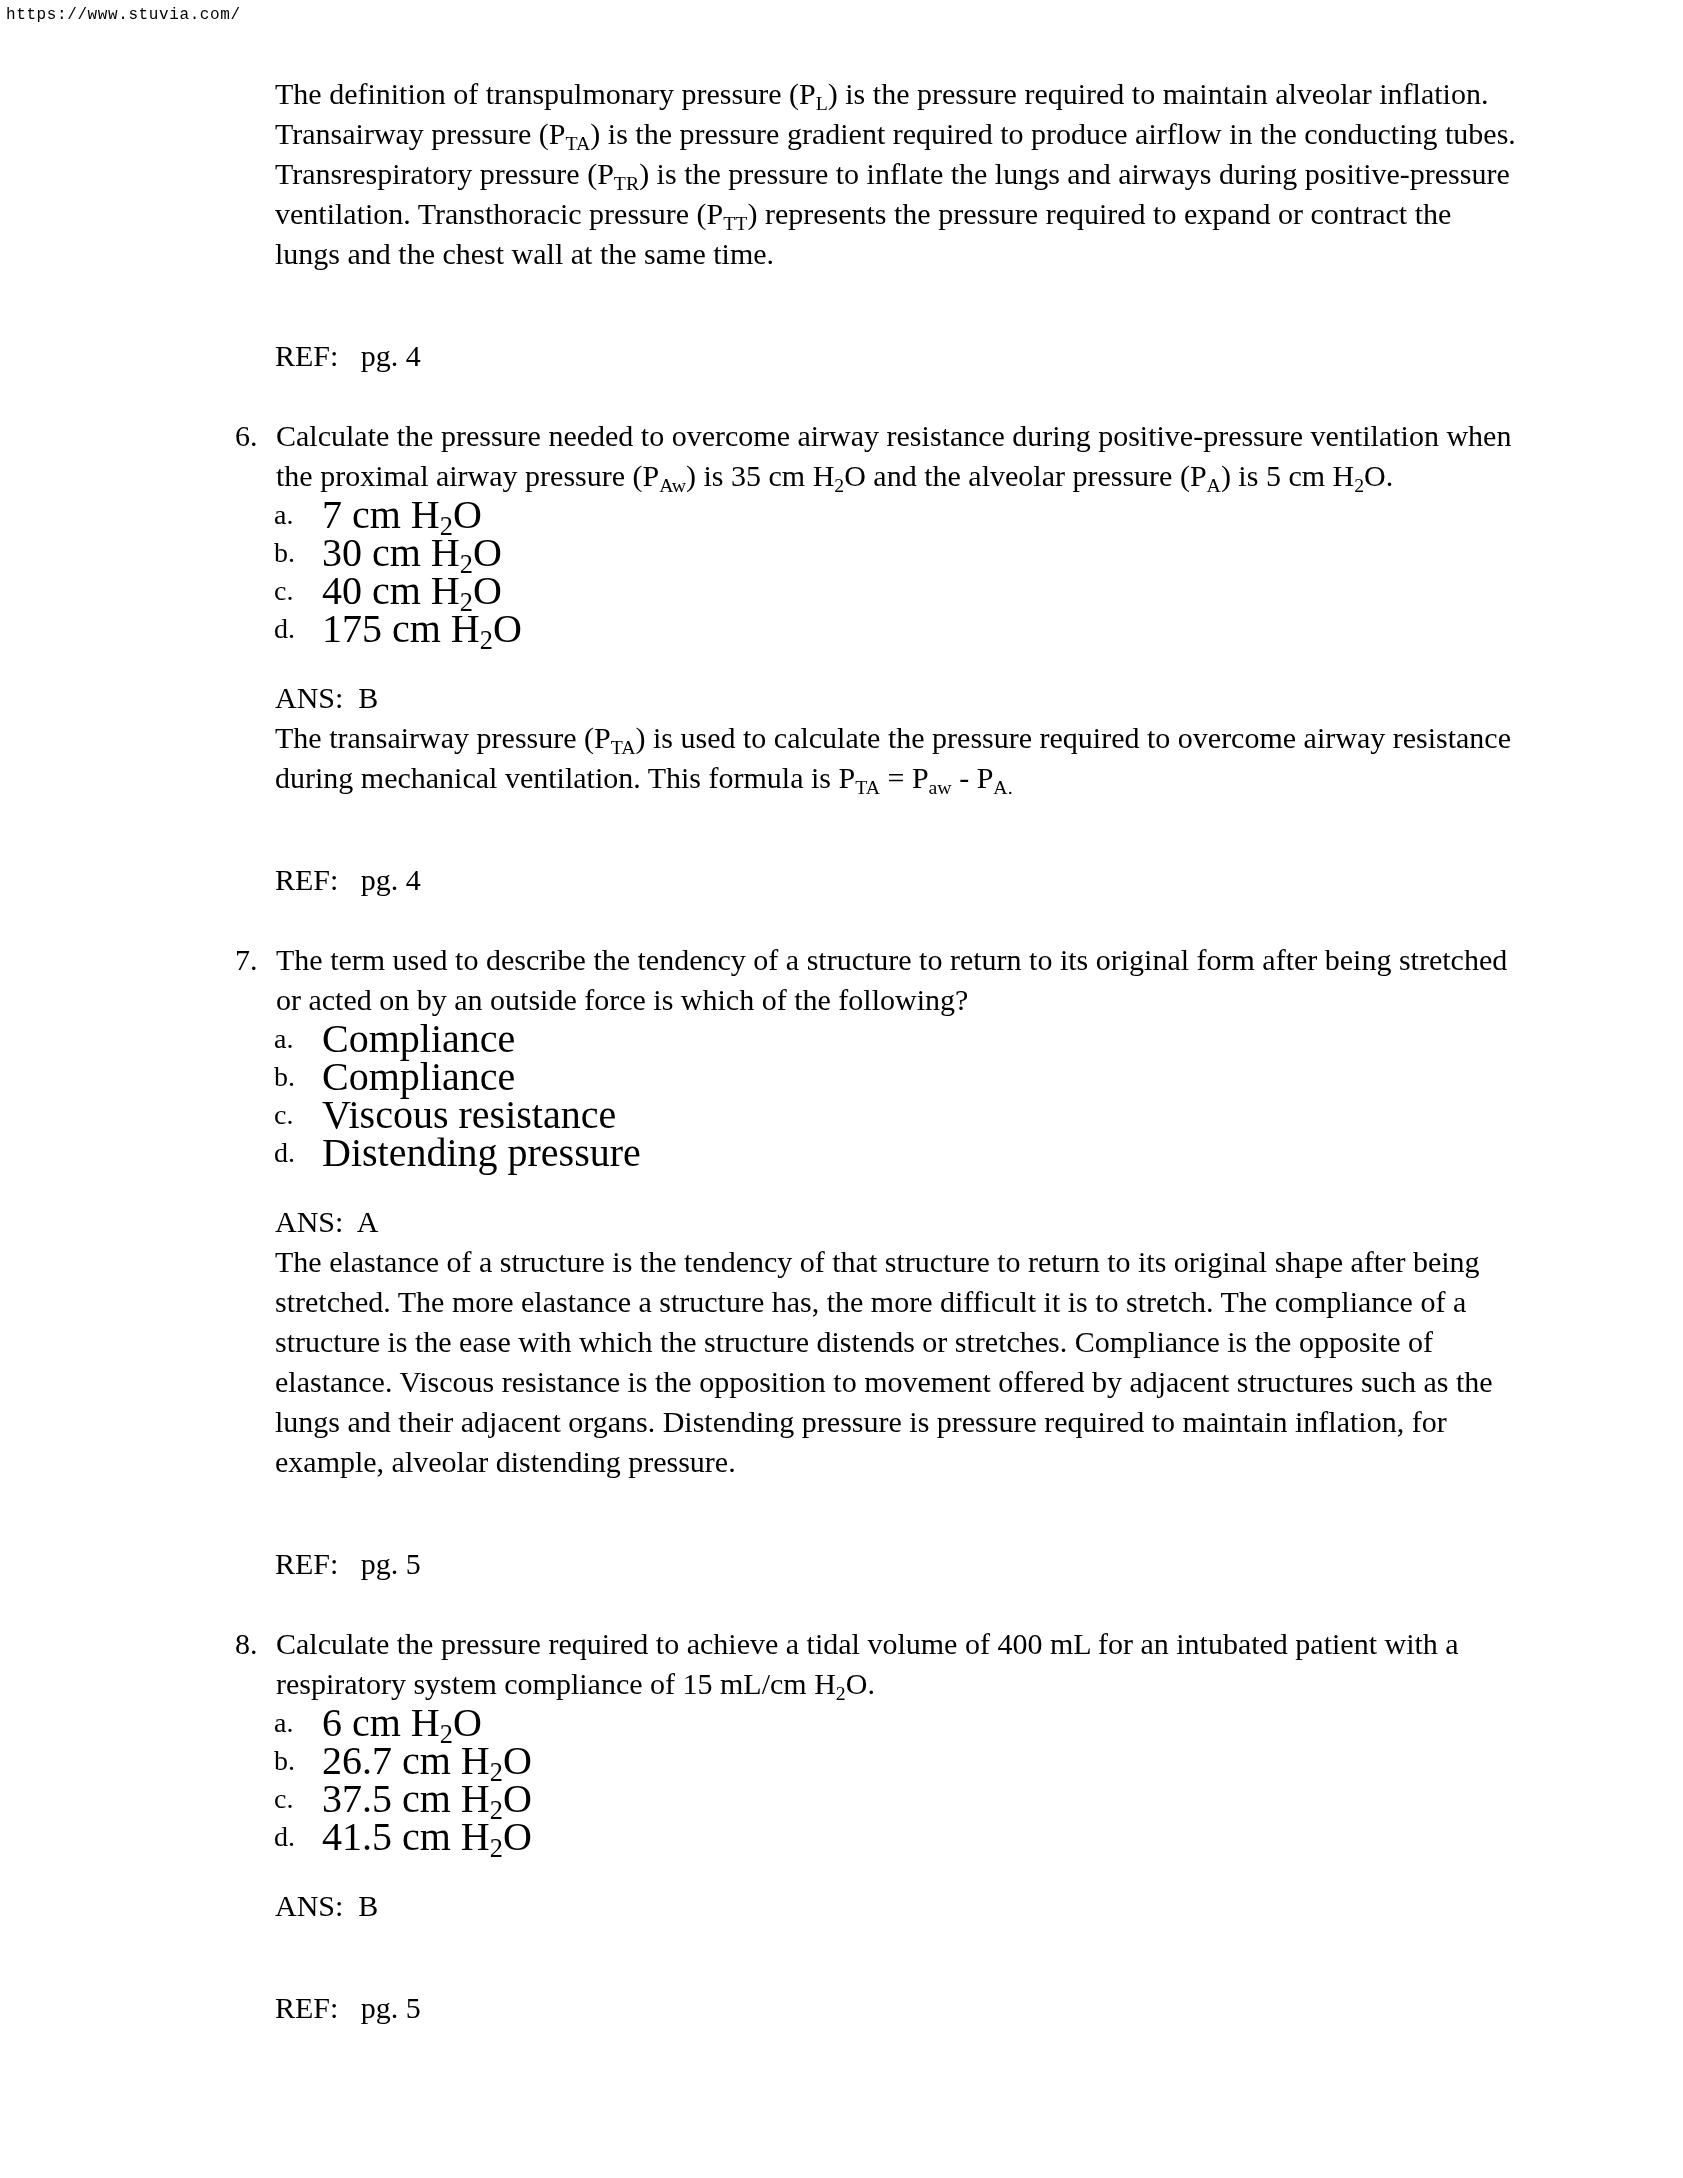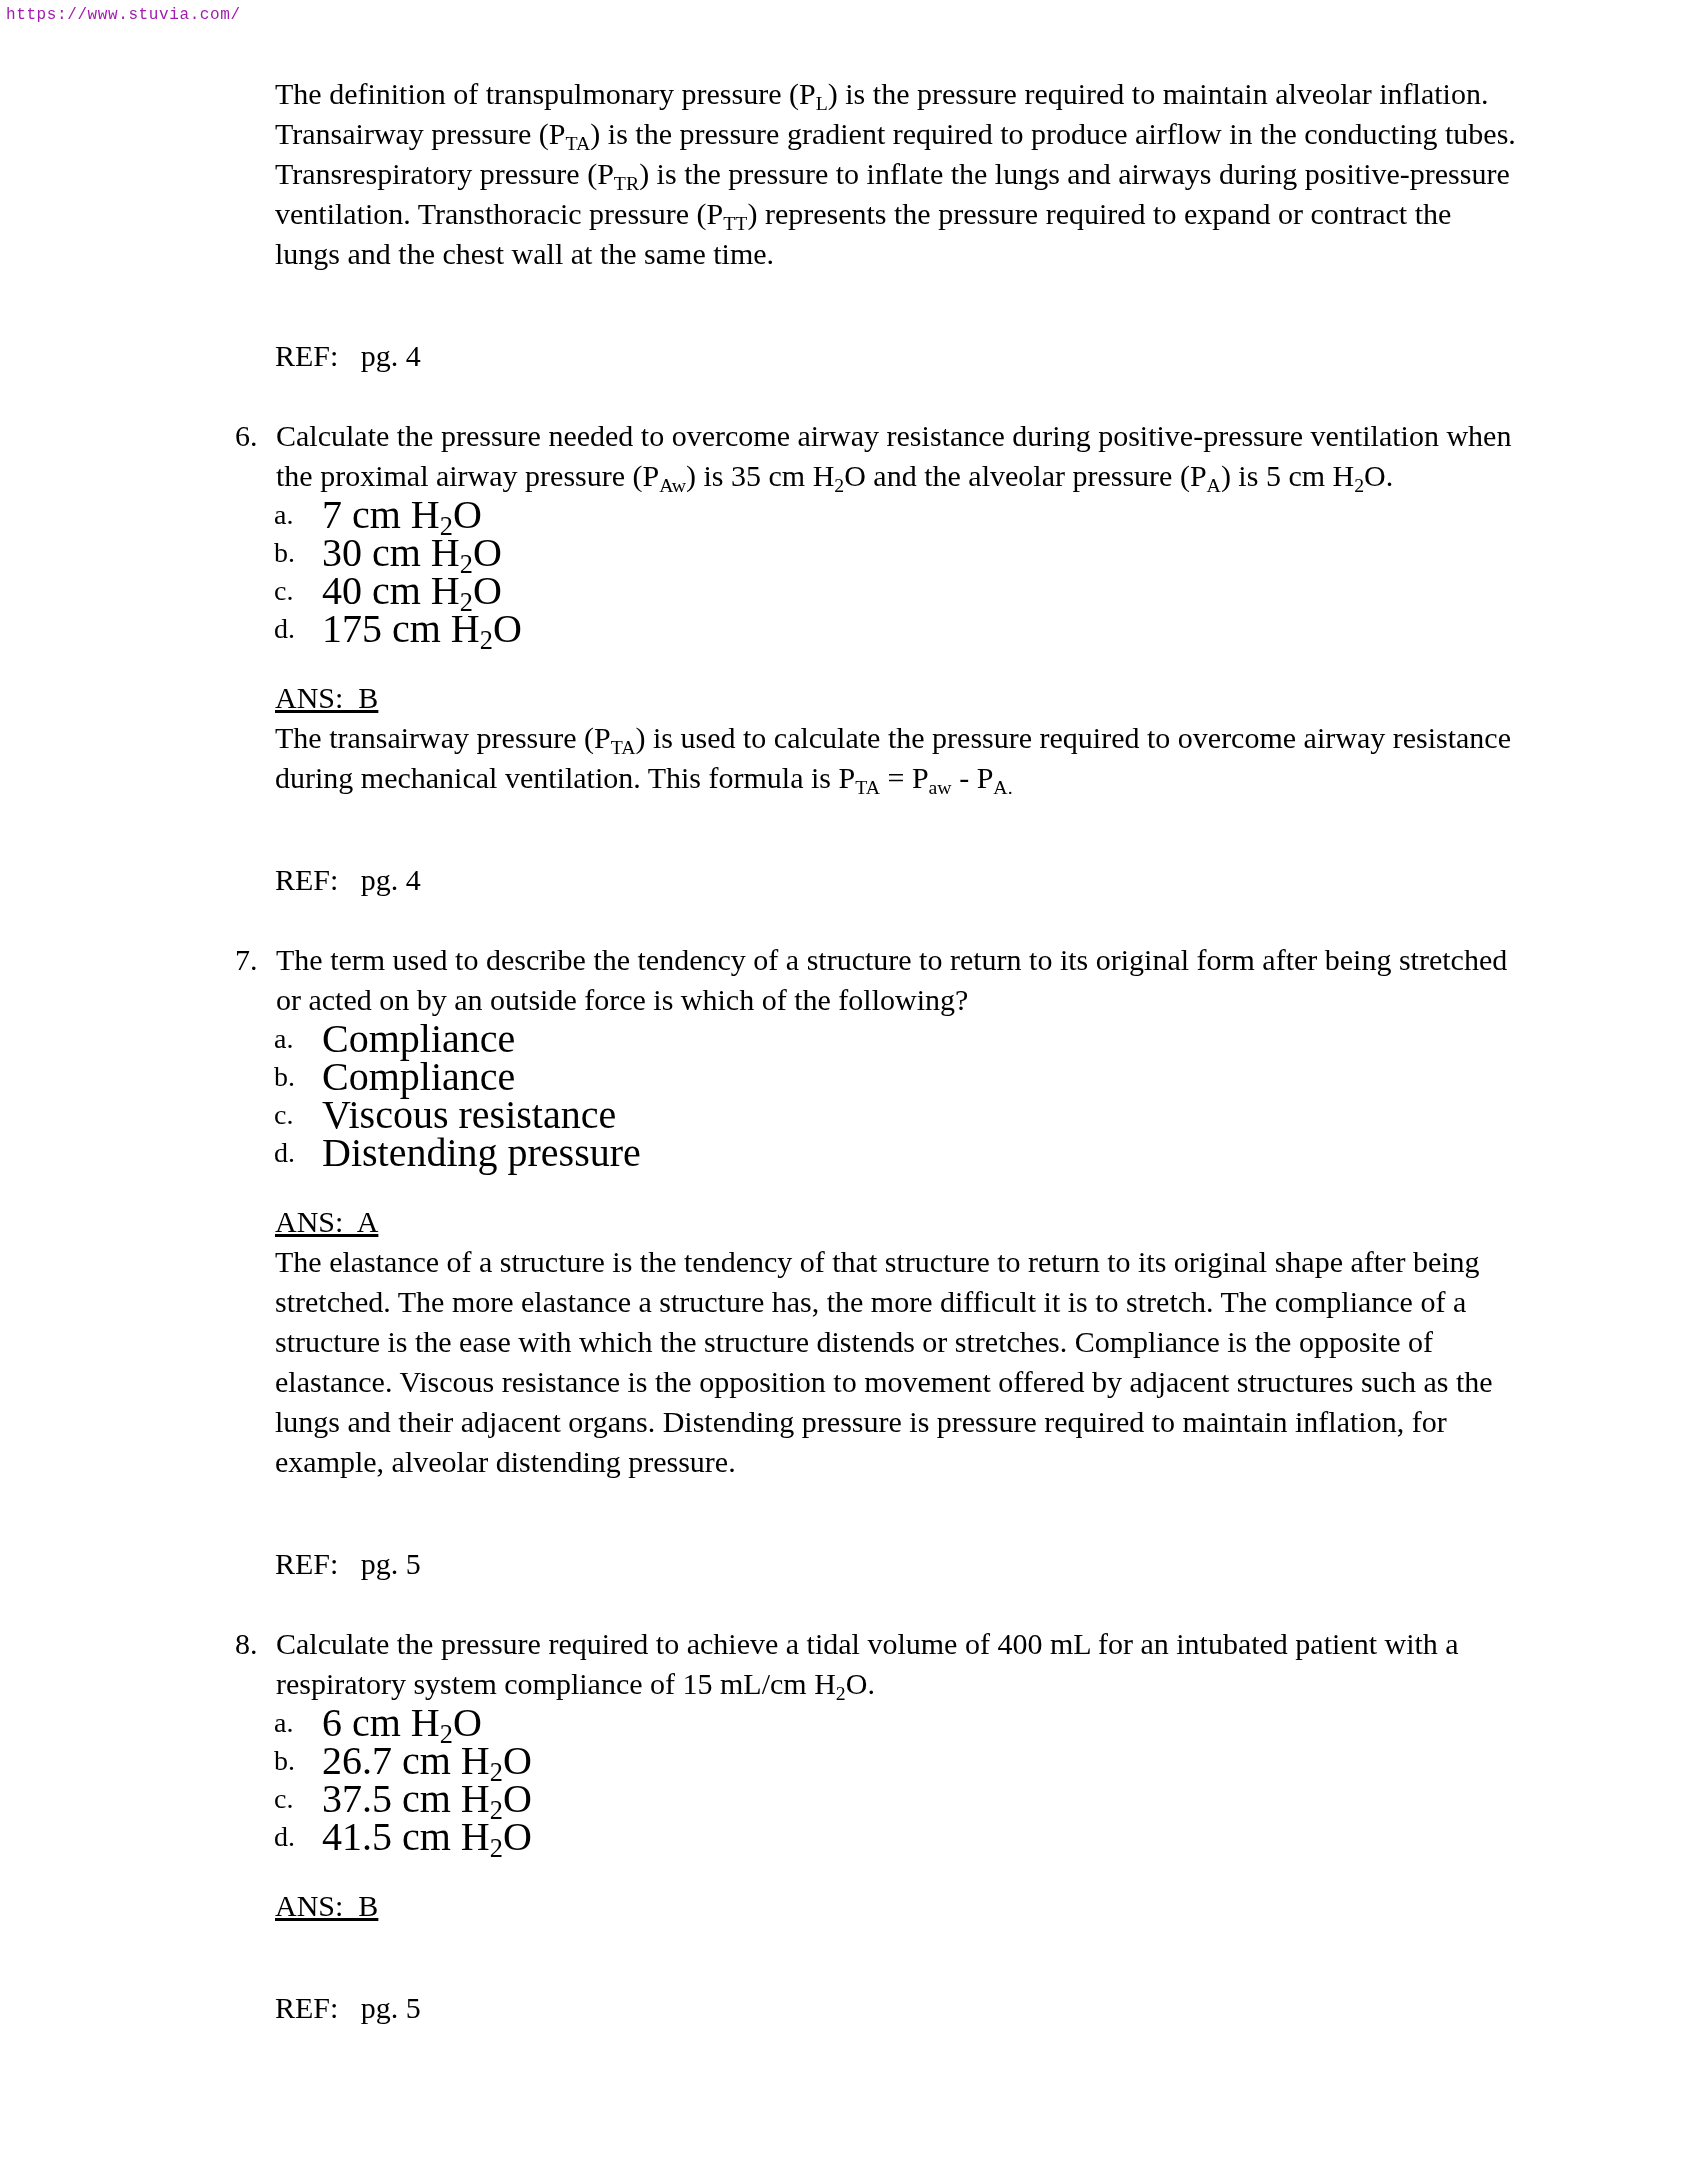--- a/index.html
+++ b/index.html
@@ -22,21 +22,21 @@
     background: #ffffff;
   }
 
   .watermark {
     position: absolute;
     left: 6px;
     top: 6px;
     font-family: "Liberation Mono", "DejaVu Sans Mono", monospace;
     font-size: 16px;
     letter-spacing: 0.6px;
-    color: #a21caf;
+    color: #000000;
     white-space: nowrap;
     user-select: none;
   }
 
   .content {
     position: absolute;
     left: 0;
     top: 0;
     width: 1440px;
   }
@@ -106,21 +106,20 @@
   .opt-text {
     margin-left: 48px;
     font-size: 40px;
   }
 
   .ans {
     margin-left: 275px;
     font-size: 30px;
     line-height: 40px;
     white-space: pre;
-    text-decoration: underline;
   }
 
   .formula {
     margin-left: 275px;
     font-size: 31px;
     line-height: 40px;
   }
 
   sub {
     font-size: 0.66em;

